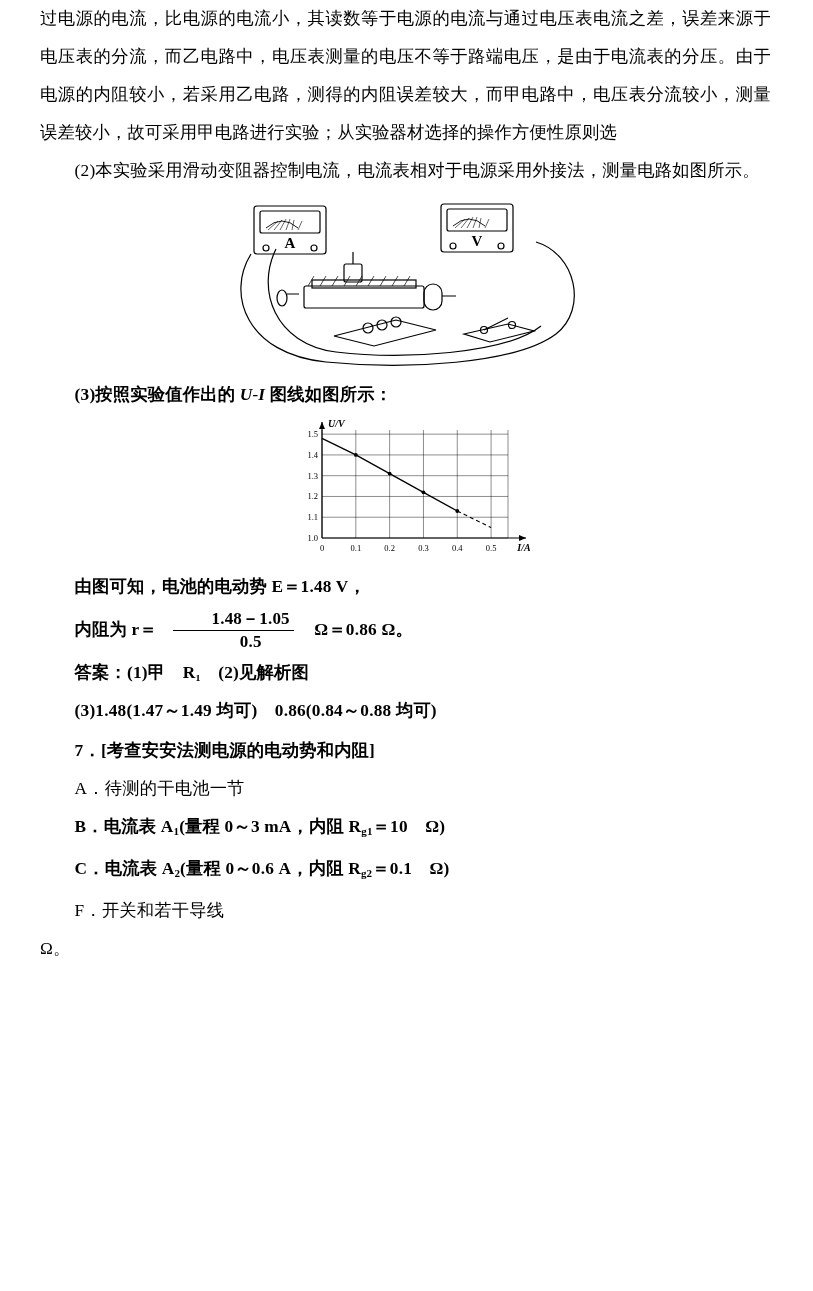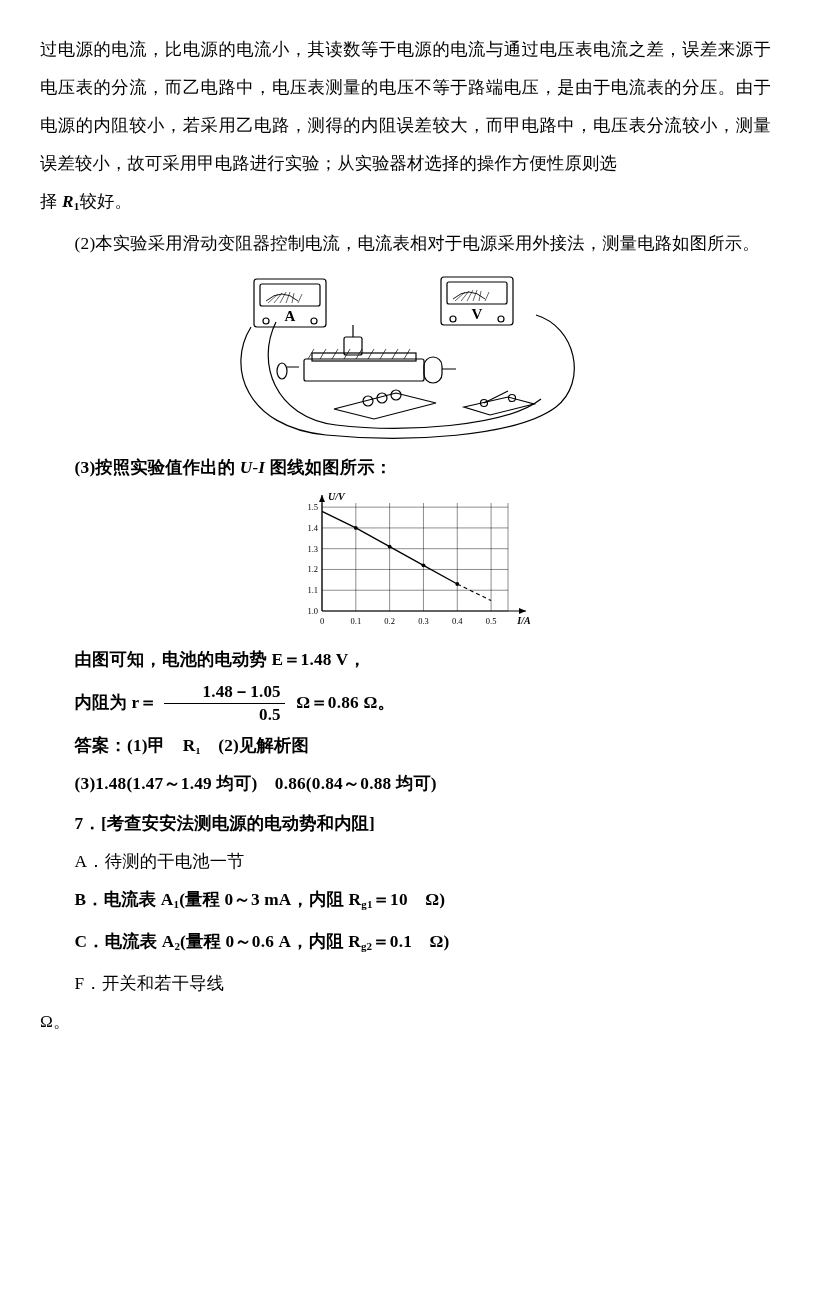--- a/index.html
+++ b/index.html
@@ -12,21 +12,21 @@
     height: 1291px;
     font-family: "Liberation Serif", serif;
     color: #000;
     position: relative;
     overflow: hidden;
   }
   .page {
     width: 813px;
     height: 904px;
     box-sizing: border-box;
-    padding: 31px 42px 0 40px;
+    padding: 0 42px 0 40px;
     position: relative;
   }
   p {
     margin: 0 0 0 0;
     font-size: 17.3px;
     line-height: 38px;
     text-align: justify;
     letter-spacing: 0.2px;
   }
   .indent { text-indent: 2em; }
@@ -37,23 +37,23 @@
     width: 100%;
     display: flex;
     justify-content: center;
     align-items: center;
   }
   .apparatus { margin-top: 4px; margin-bottom: 2px; }
   .graph { margin-top: 2px; margin-bottom: 2px; }
   .frac {
     display: inline-block;
     vertical-align: middle;
-    text-align: right;
+    text-align: center;
     line-height: 1.15;
-    margin: 0 7px;
+    margin: 0 16px;
     position: relative;
     top: -1px;
   }
   .frac .num {
     display: block;
     padding: 0 4px 1px 4px;
     border-bottom: 1.4px solid #000;
     font-size: 17px;
   }
   .frac .den {
@@ -64,21 +64,20 @@
   .eqline { line-height: 48px; }
   .sec-title { margin-top: 2px; }
   .blank-u { text-decoration: none; border-bottom: 1.3px solid #000; display:inline-block; }
 </style>
 </head>
 <body>
 
 <div class="page">
 
   <p><span>过电源的电流，比电源的电流小，其读数等于电源的电流与通过电压表电流之差，误差来源于电压表的分流，而乙电路中，电压表测量的电压不等于路端电压，是由于电流表的分压。由于电源的内阻较小，若采用乙电路，测得的内阻误差较大，而甲电路中，电压表分流较小，测量误差较小，故可采用甲电路进行实验；从实验器材选择的操作方便性原则选</span></p>
-  <p><span>择 </span><span class="bold it">R</span><span class="bold sub">1</span><span>较好。</span></p>
 
   <p class="indent"><span>(2)本实验采用滑动变阻器控制电流，电流表相对于电源采用外接法，测量电路如图所示。</span></p>
 
   <div class="fig-wrap apparatus">
     <svg width="380" height="180" viewBox="0 0 380 180">
       <g fill="none" stroke="#000" stroke-width="1.2">
 
         <path d="M35 60 C 10 100, 30 160, 110 168 C 190 176, 300 170, 340 140 C 372 115, 360 60, 320 48"></path>
         <path d="M60 55 C 40 95, 58 150, 120 158 C 185 166, 290 160, 325 132"></path>
 

